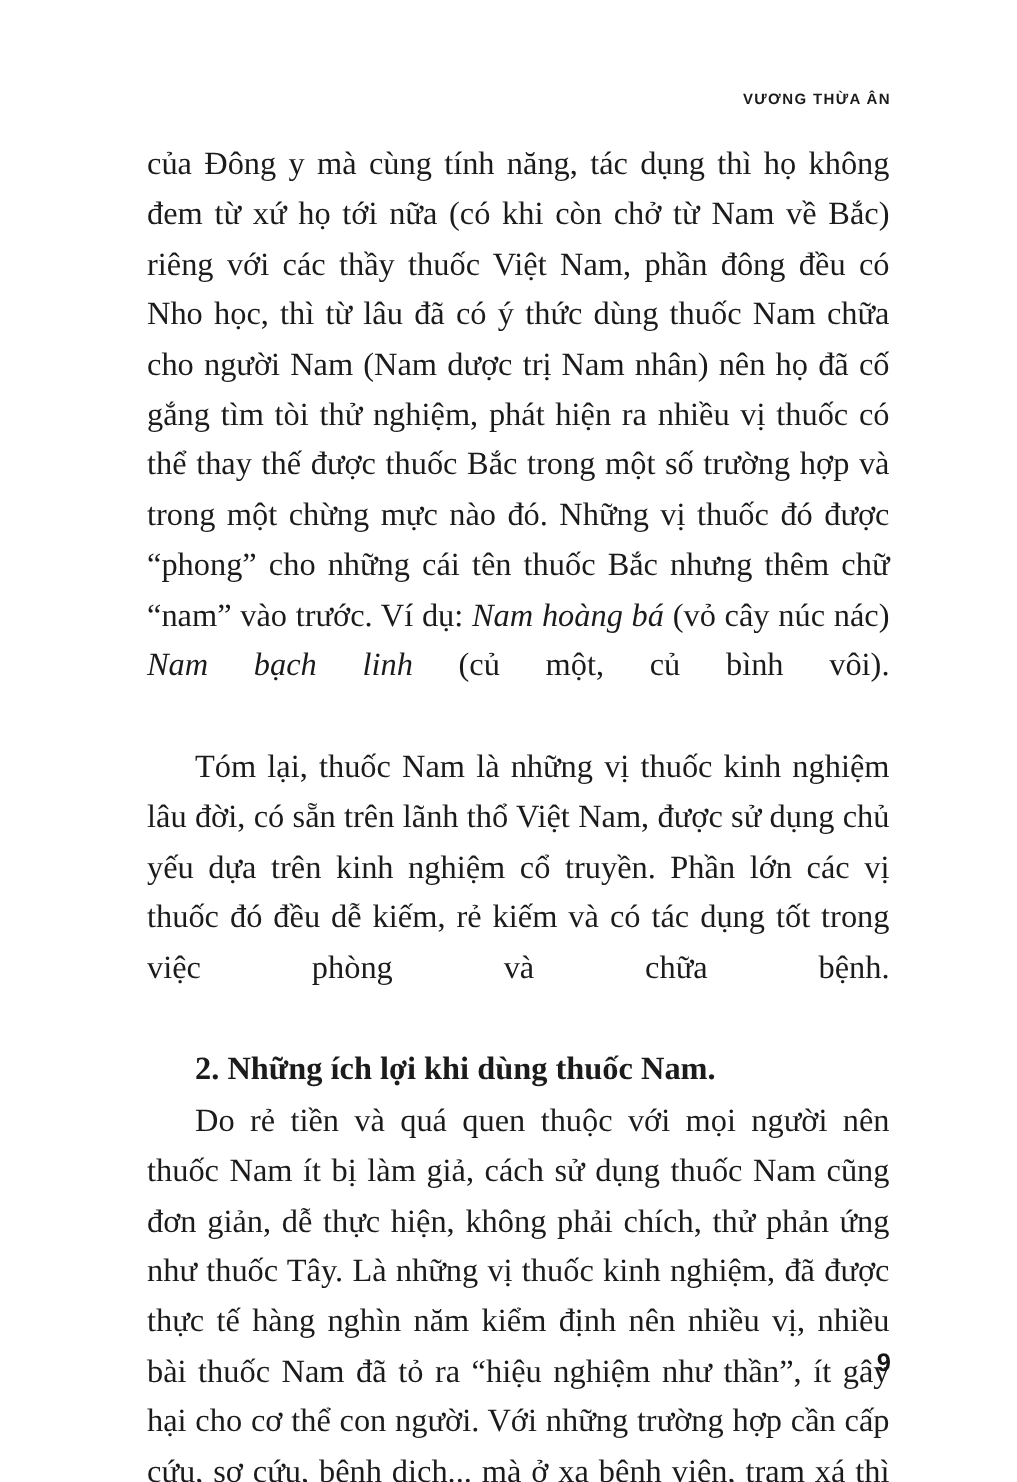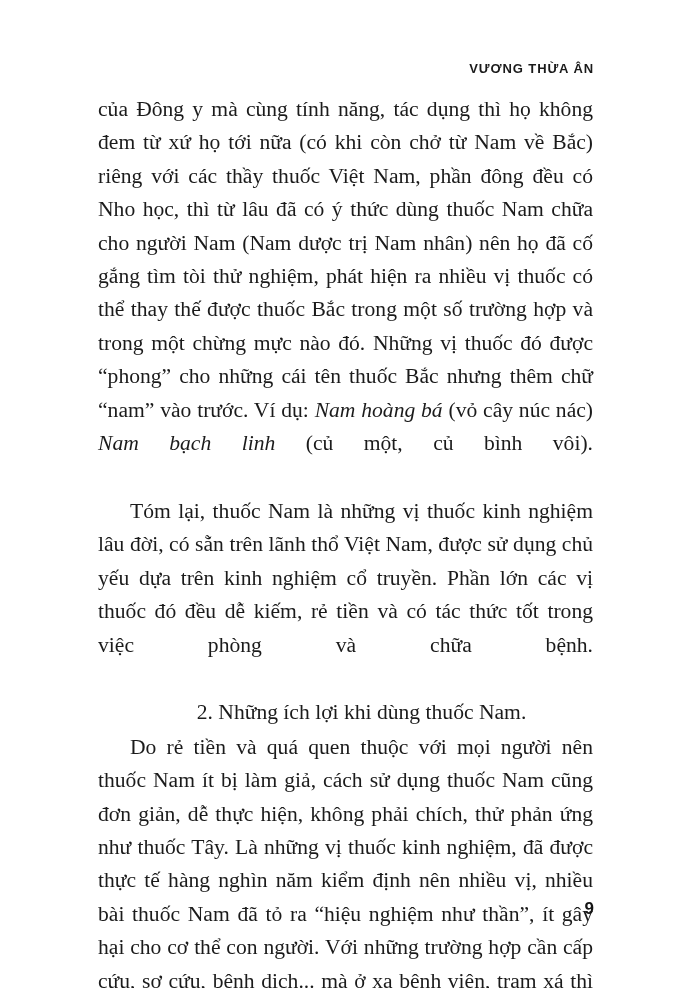--- a/index.html
+++ b/index.html
@@ -20,21 +20,21 @@
 
   
   .running-head {
     position: absolute;
     top: 62px;
     left: 97px;
     right: 84px;
     text-align: right;
     font-family: "Liberation Sans", sans-serif;
     font-weight: bold;
-    font-size: 13px;
+    font-size: 10px;
     letter-spacing: 0.9px;
     color: #1a1a1a;
     line-height: 1;
   }
 
   
   .textblock {
     position: absolute;
     top: 92px;
     left: 97px;
@@ -54,23 +54,23 @@
     text-indent: 0;
   }
 
   
   .textblock p.indent {
     text-indent: 32px;
   }
 
   
   .textblock p.heading {
-    font-weight: normal;
+    font-weight: bold;
     text-indent: 32px;
-    text-align: center;
+    text-align: left;
   }
 
   
   .textblock p::after {
     content: "";
     display: inline-block;
     width: 100%;
   }
 
   .textblock p.heading::after { display: none; }
@@ -95,20 +95,20 @@
 </style>
 </head>
 <body>
 
 <div class="page">
 
   <div class="running-head">VƯƠNG THỪA ÂN</div>
 
   <div class="textblock">
       <p><span>của Đông y mà cùng tính năng, tác dụng thì họ không đem từ xứ họ tới nữa (có khi còn chở từ Nam về Bắc) riêng với các thầy thuốc Việt Nam, phần đông đều có Nho học, thì từ lâu đã có ý thức dùng thuốc Nam chữa cho người Nam (Nam dược trị Nam nhân) nên họ đã cố gắng tìm tòi thử nghiệm, phát hiện ra nhiều vị thuốc có thể thay thế được thuốc Bắc trong một số trường hợp và trong một chừng mực nào đó. Những vị thuốc đó được “phong” cho những cái tên thuốc Bắc nhưng thêm chữ “nam” vào trước. Ví dụ: </span><em>Nam hoàng bá</em><span> (vỏ cây núc nác) </span><em>Nam bạch linh</em><span> (củ một, củ bình vôi).</span></p>
-      <p class="indent"><span>Tóm lại, thuốc Nam là những vị thuốc kinh nghiệm lâu đời, có sẵn trên lãnh thổ Việt Nam, được sử dụng chủ yếu dựa trên kinh nghiệm cổ truyền. Phần lớn các vị thuốc đó đều dễ kiếm, rẻ tiền và có tác thức tốt trong việc phòng và chữa bệnh.</span></p>
+      <p class="indent"><span>Tóm lại, thuốc Nam là những vị thuốc kinh nghiệm lâu đời, có sẵn trên lãnh thổ Việt Nam, được sử dụng chủ yếu dựa trên kinh nghiệm cổ truyền. Phần lớn các vị thuốc đó đều dễ kiếm, rẻ kiếm và có tác dụng tốt trong việc phòng và chữa bệnh.</span></p>
       <p class="heading"><span>2. Những ích lợi khi dùng thuốc Nam.</span></p>
       <p class="indent"><span>Do rẻ tiền và quá quen thuộc với mọi người nên thuốc Nam ít bị làm giả, cách sử dụng thuốc Nam cũng đơn giản, dễ thực hiện, không phải chích, thử phản ứng như thuốc Tây. Là những vị thuốc kinh nghiệm, đã được thực tế hàng nghìn năm kiểm định nên nhiều vị, nhiều bài thuốc Nam đã tỏ ra “hiệu nghiệm như thần”, ít gây hại cho cơ thể con người. Với những trường hợp cần cấp cứu, sơ cứu, bệnh dịch... mà ở xa bệnh viện, trạm xá thì</span></p>
     </div>
 
   <div class="folio">9</div>
 
 </div>
 
 </body></html>

